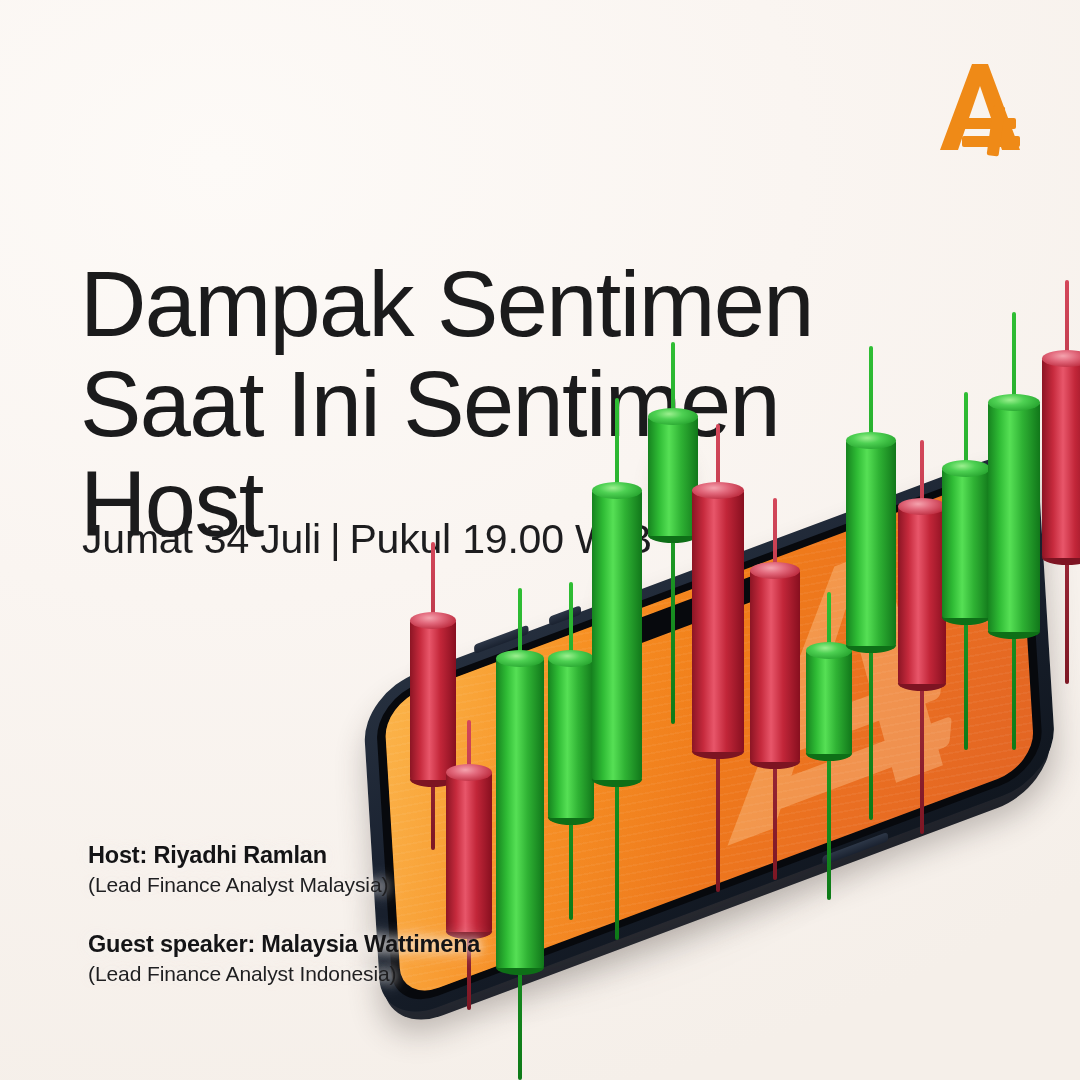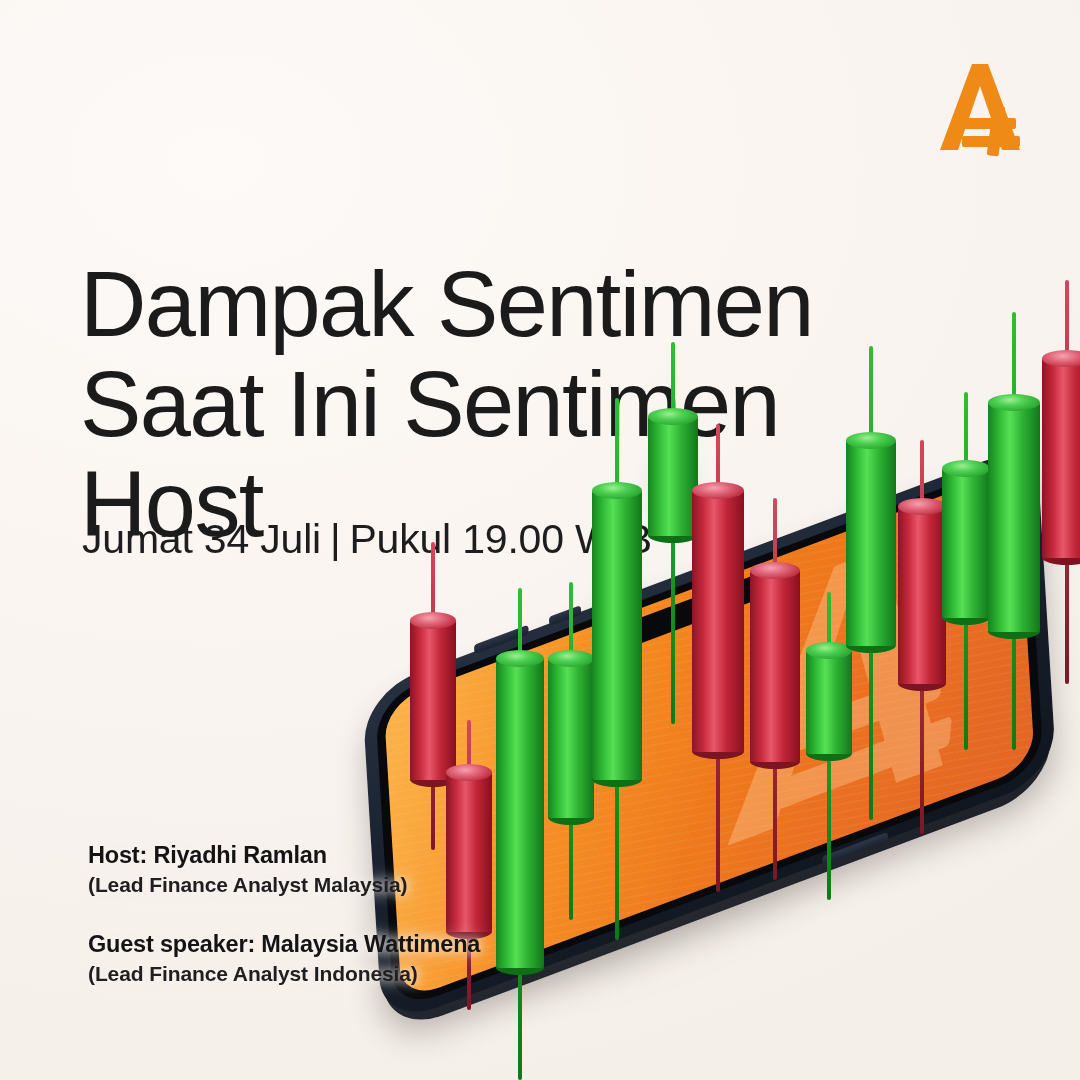--- a/index.html
+++ b/index.html
@@ -53,21 +53,21 @@
   
   .credits{position:absolute;left:80px;top:840px;z-index:40;margin-left:8px;}
   .cred-block{margin-bottom:30px;}
   .cred-block:last-child{margin-bottom:0;}
   .cred-name{
     color:#141416;font-size:23.5px;font-weight:bold;letter-spacing:-.2px;
     white-space:nowrap;line-height:30px;
     text-shadow:0 0 10px rgba(250,245,241,.95),0 0 18px rgba(250,245,241,.8);
   }
   .cred-role{
-    color:#1f1f21;font-size:21px;font-weight:bold;letter-spacing:-.1px;
+    color:#1f1f21;font-size:21px;font-weight:normal;letter-spacing:-.1px;
     white-space:nowrap;line-height:28px;margin-top:1px;
     text-shadow:0 0 10px rgba(250,245,241,.95),0 0 18px rgba(250,245,241,.8);
   }
 
   
   .brand{position:absolute;right:52px;top:58px;width:96px;height:100px;}
 
   
   .stage{position:absolute;left:300px;top:320px;width:800px;height:790px;z-index:10;}
 

